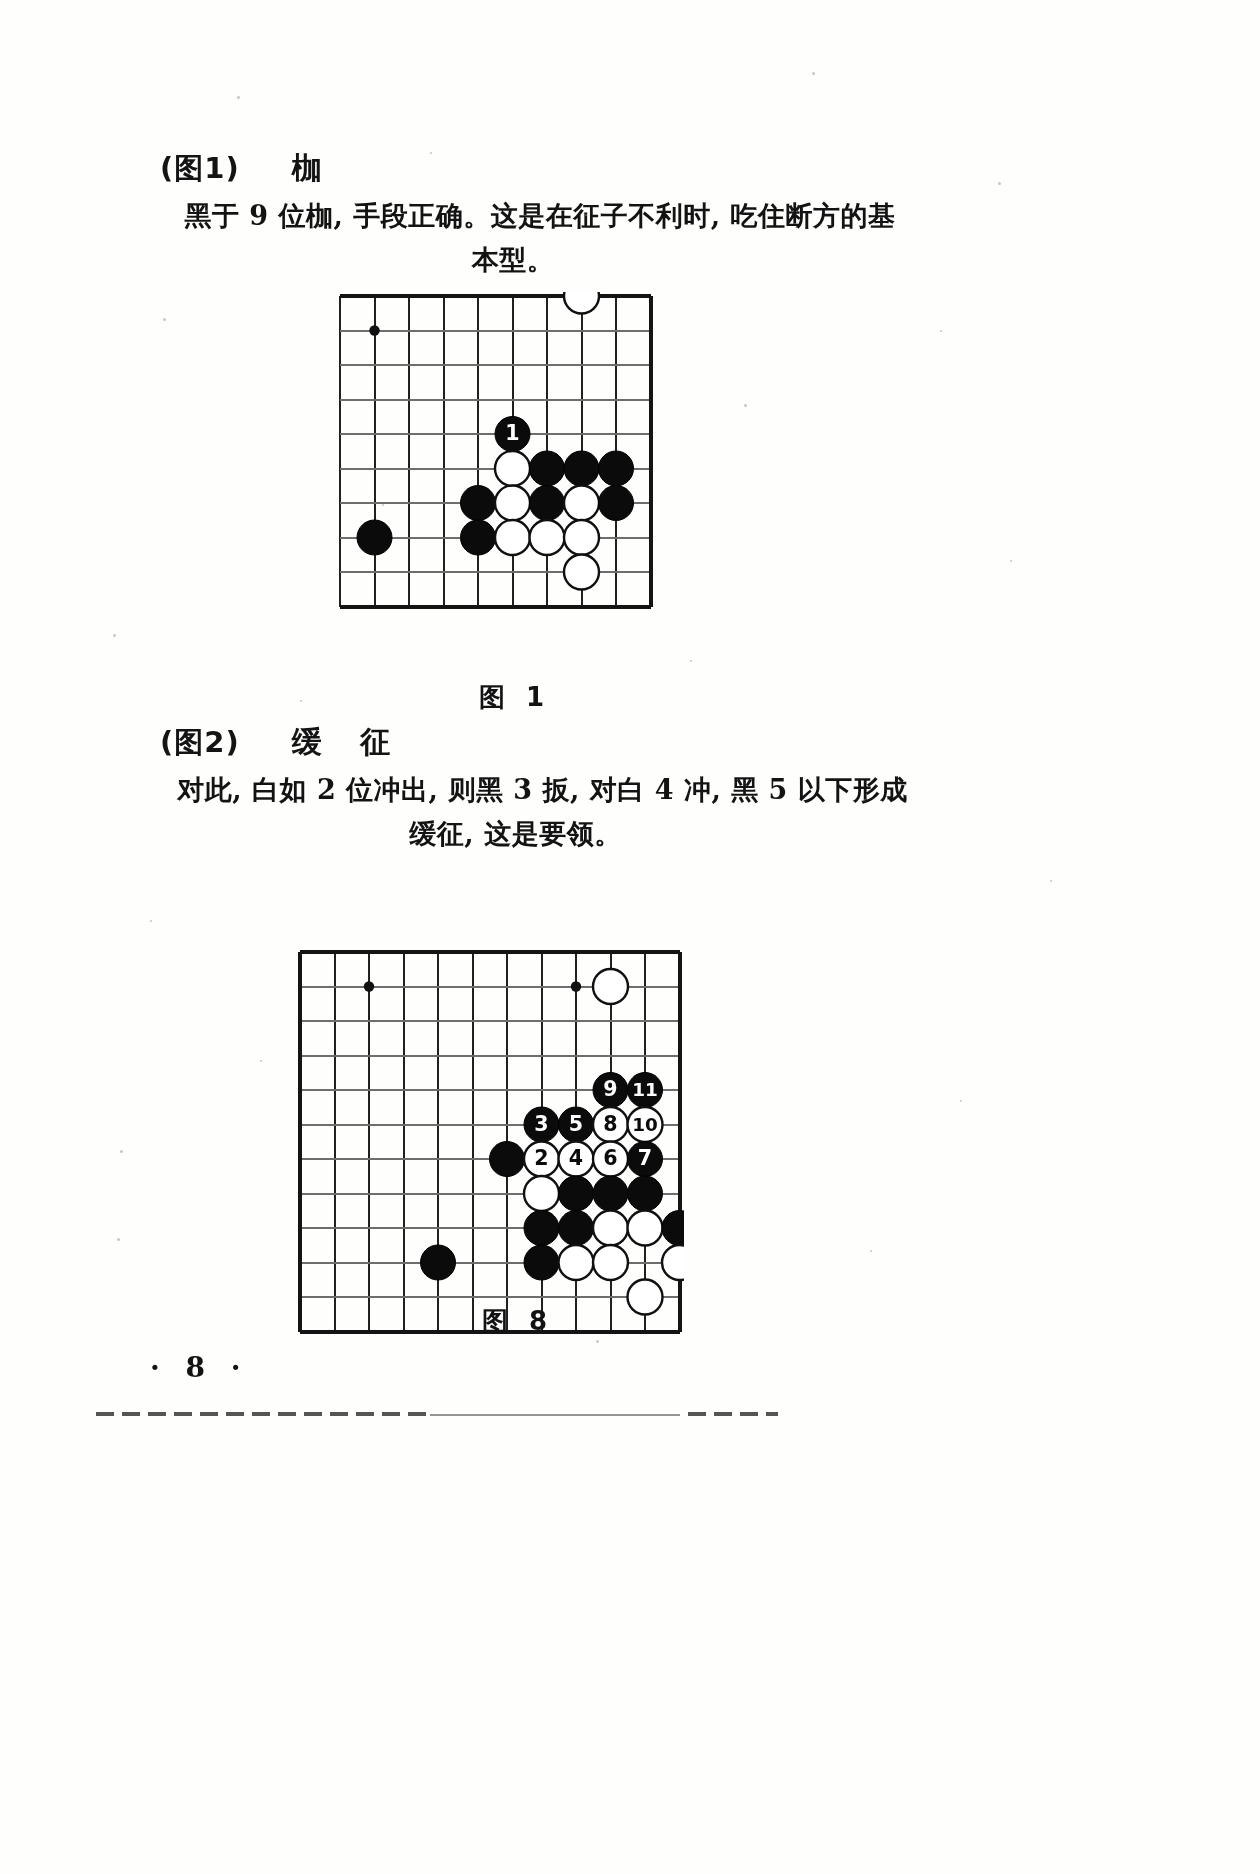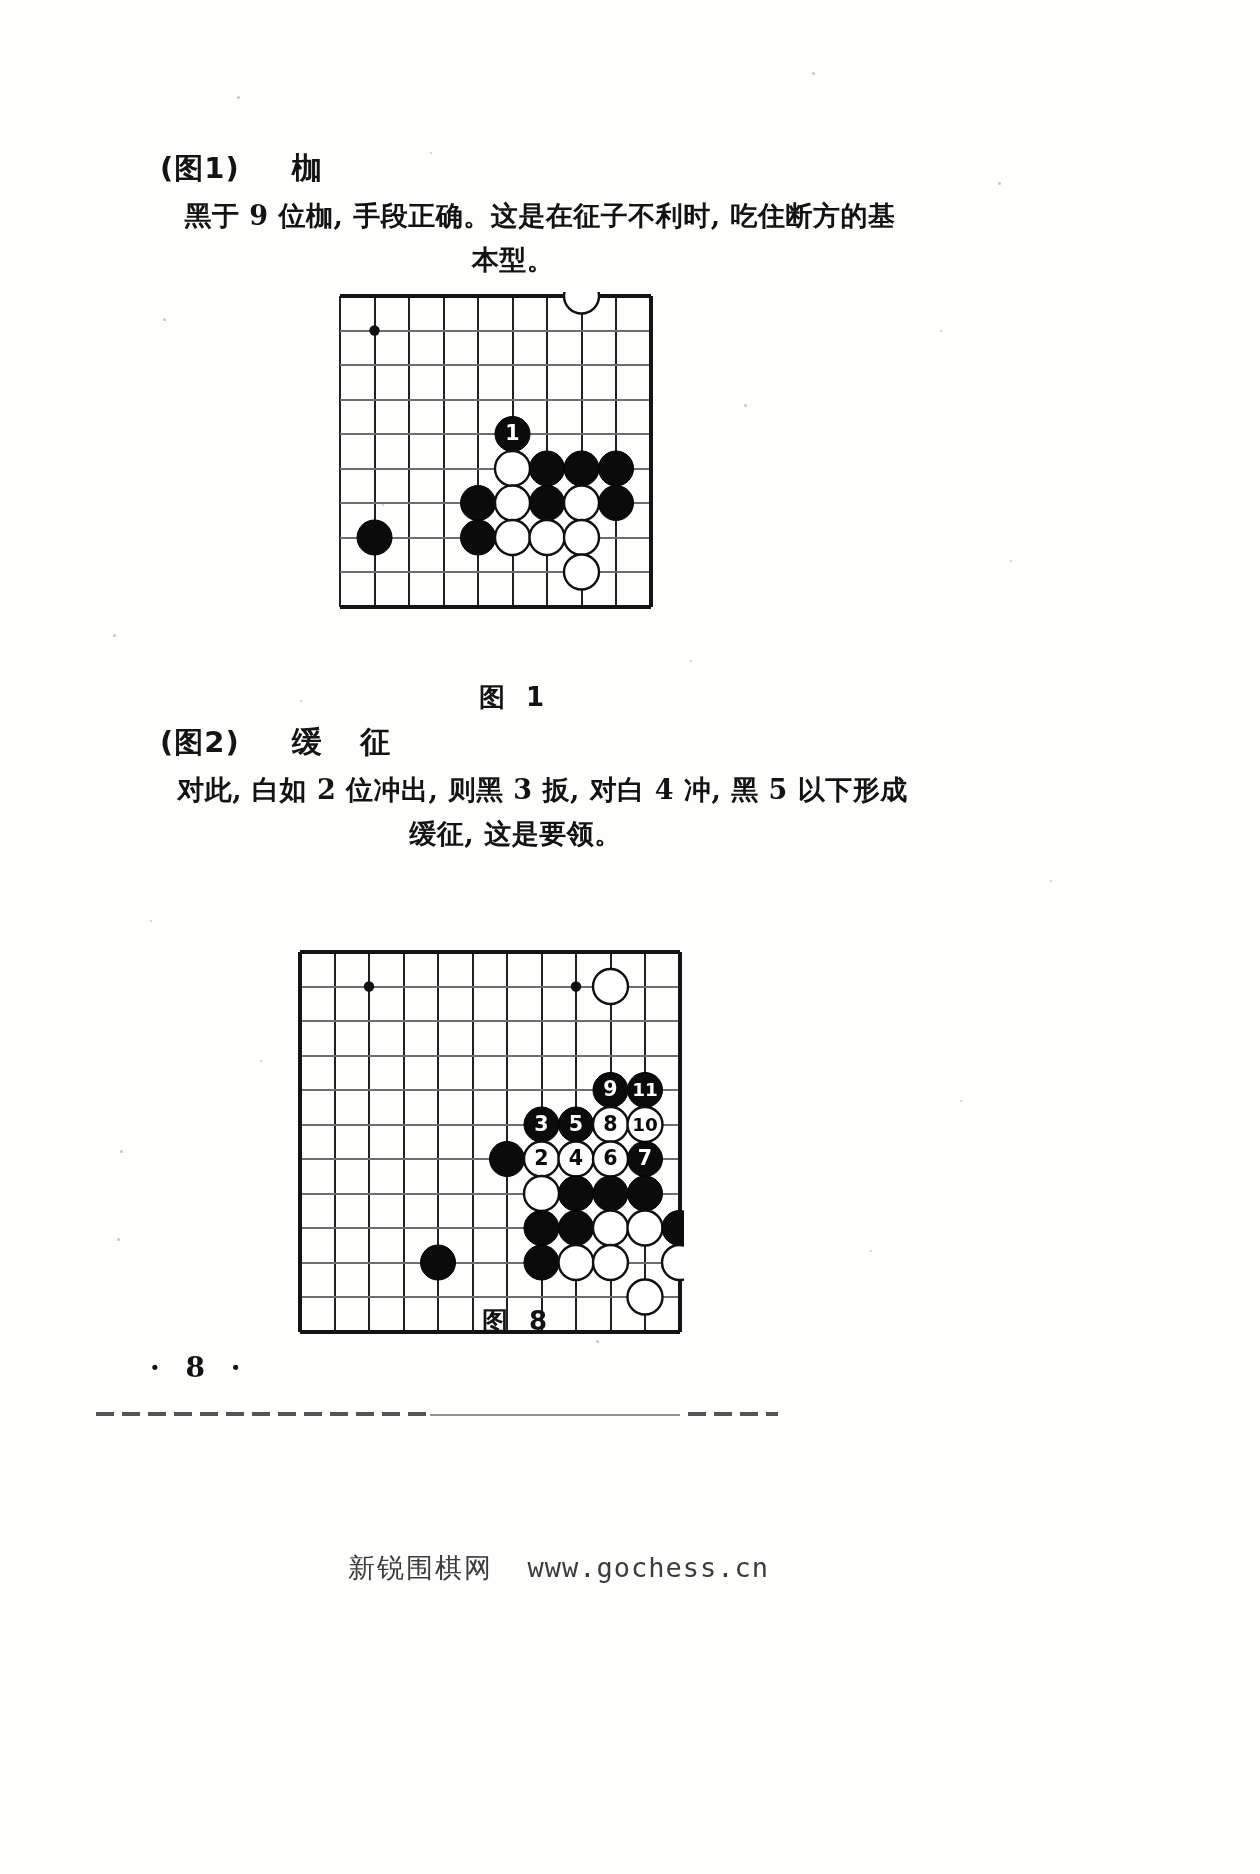--- a/index.html
+++ b/index.html
@@ -320,23 +320,20 @@
       </div>
 
     <div class="caption" style="left:482px;top:1288px;">图 8</div>
 
     <div class="pagenum" style="left:150px;top:1335px;">· 8 ·</div>
 
     <div class="footer-rule dash" style="left:96px;top:1396px;width:330px;"></div>
     <div class="footer-rule" style="left:430px;top:1398px;width:250px;opacity:.5;height:2px;"></div>
     <div class="footer-rule dash" style="left:688px;top:1396px;width:90px;"></div>
 
-    <div class="watermark" style="left:348px;top:1534px;">
-      <span class="cn">新锐围棋网</span><span>&nbsp;&nbsp;</span><span>www.gochess.cn</span>
-    </div>
 
   </div>
 <div class="speck" style="left: 812px; top: 72px; width: 3px; height: 3px;"></div>
     <div class="speck" style="left: 998px; top: 182px; width: 3px; height: 3px;"></div>
     <div class="speck" style="left: 744px; top: 404px; width: 3px; height: 3px;"></div>
     <div class="speck" style="left: 237px; top: 96px; width: 3px; height: 3px;"></div>
     <div class="speck" style="left: 430px; top: 152px; width: 2px; height: 2px;"></div>
     <div class="speck" style="left: 163px; top: 318px; width: 3px; height: 3px;"></div>
     <div class="speck" style="left: 113px; top: 634px; width: 3px; height: 3px;"></div>
     <div class="speck" style="left: 382px; top: 504px; width: 2px; height: 2px;"></div>

